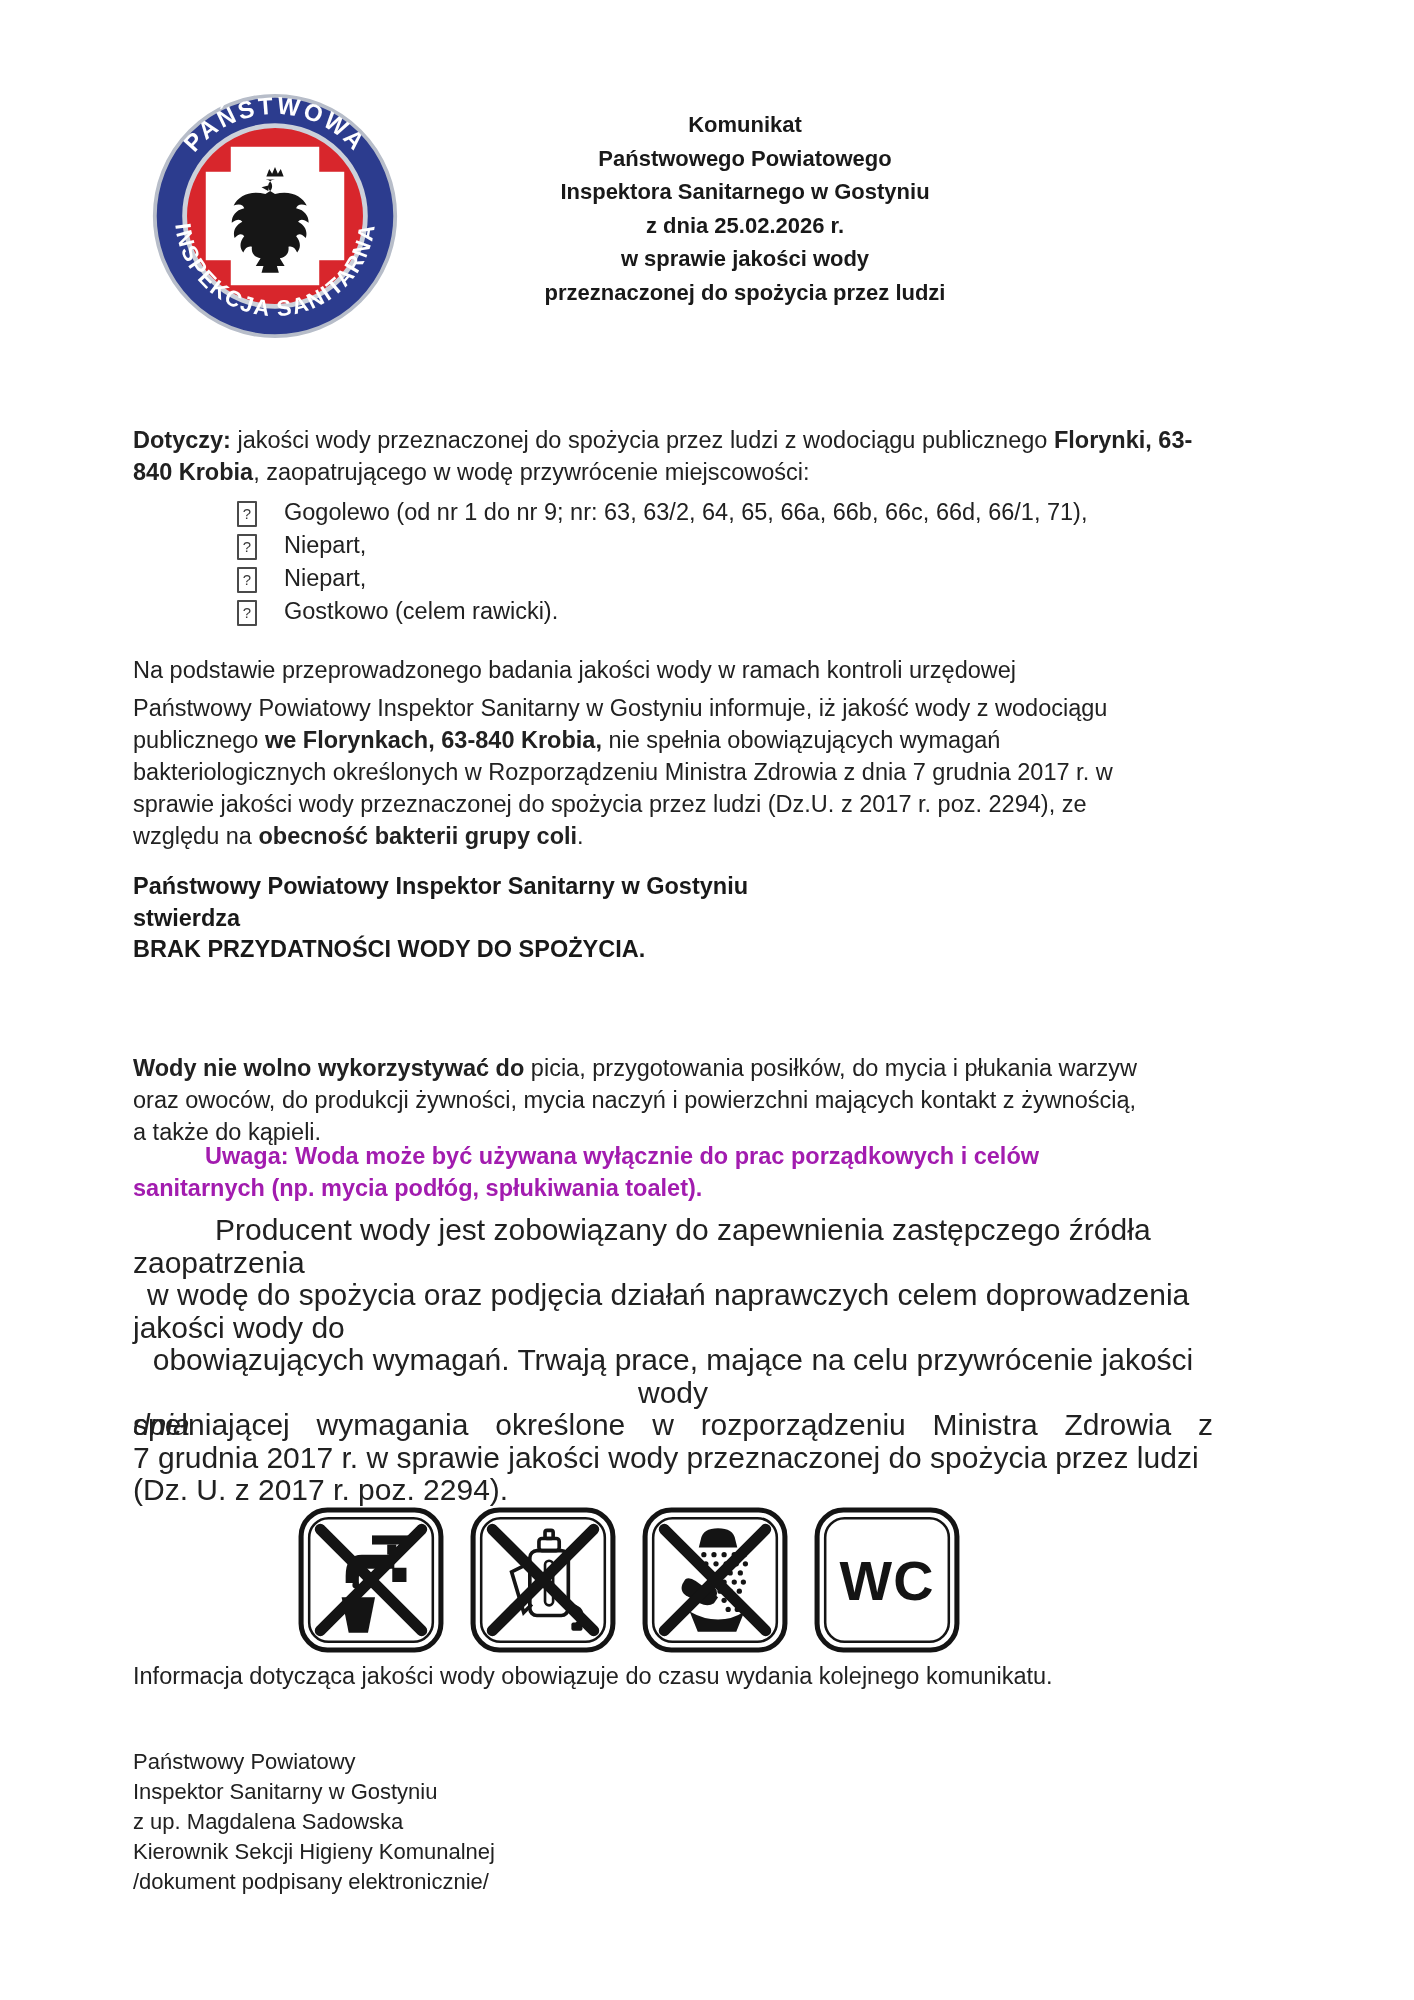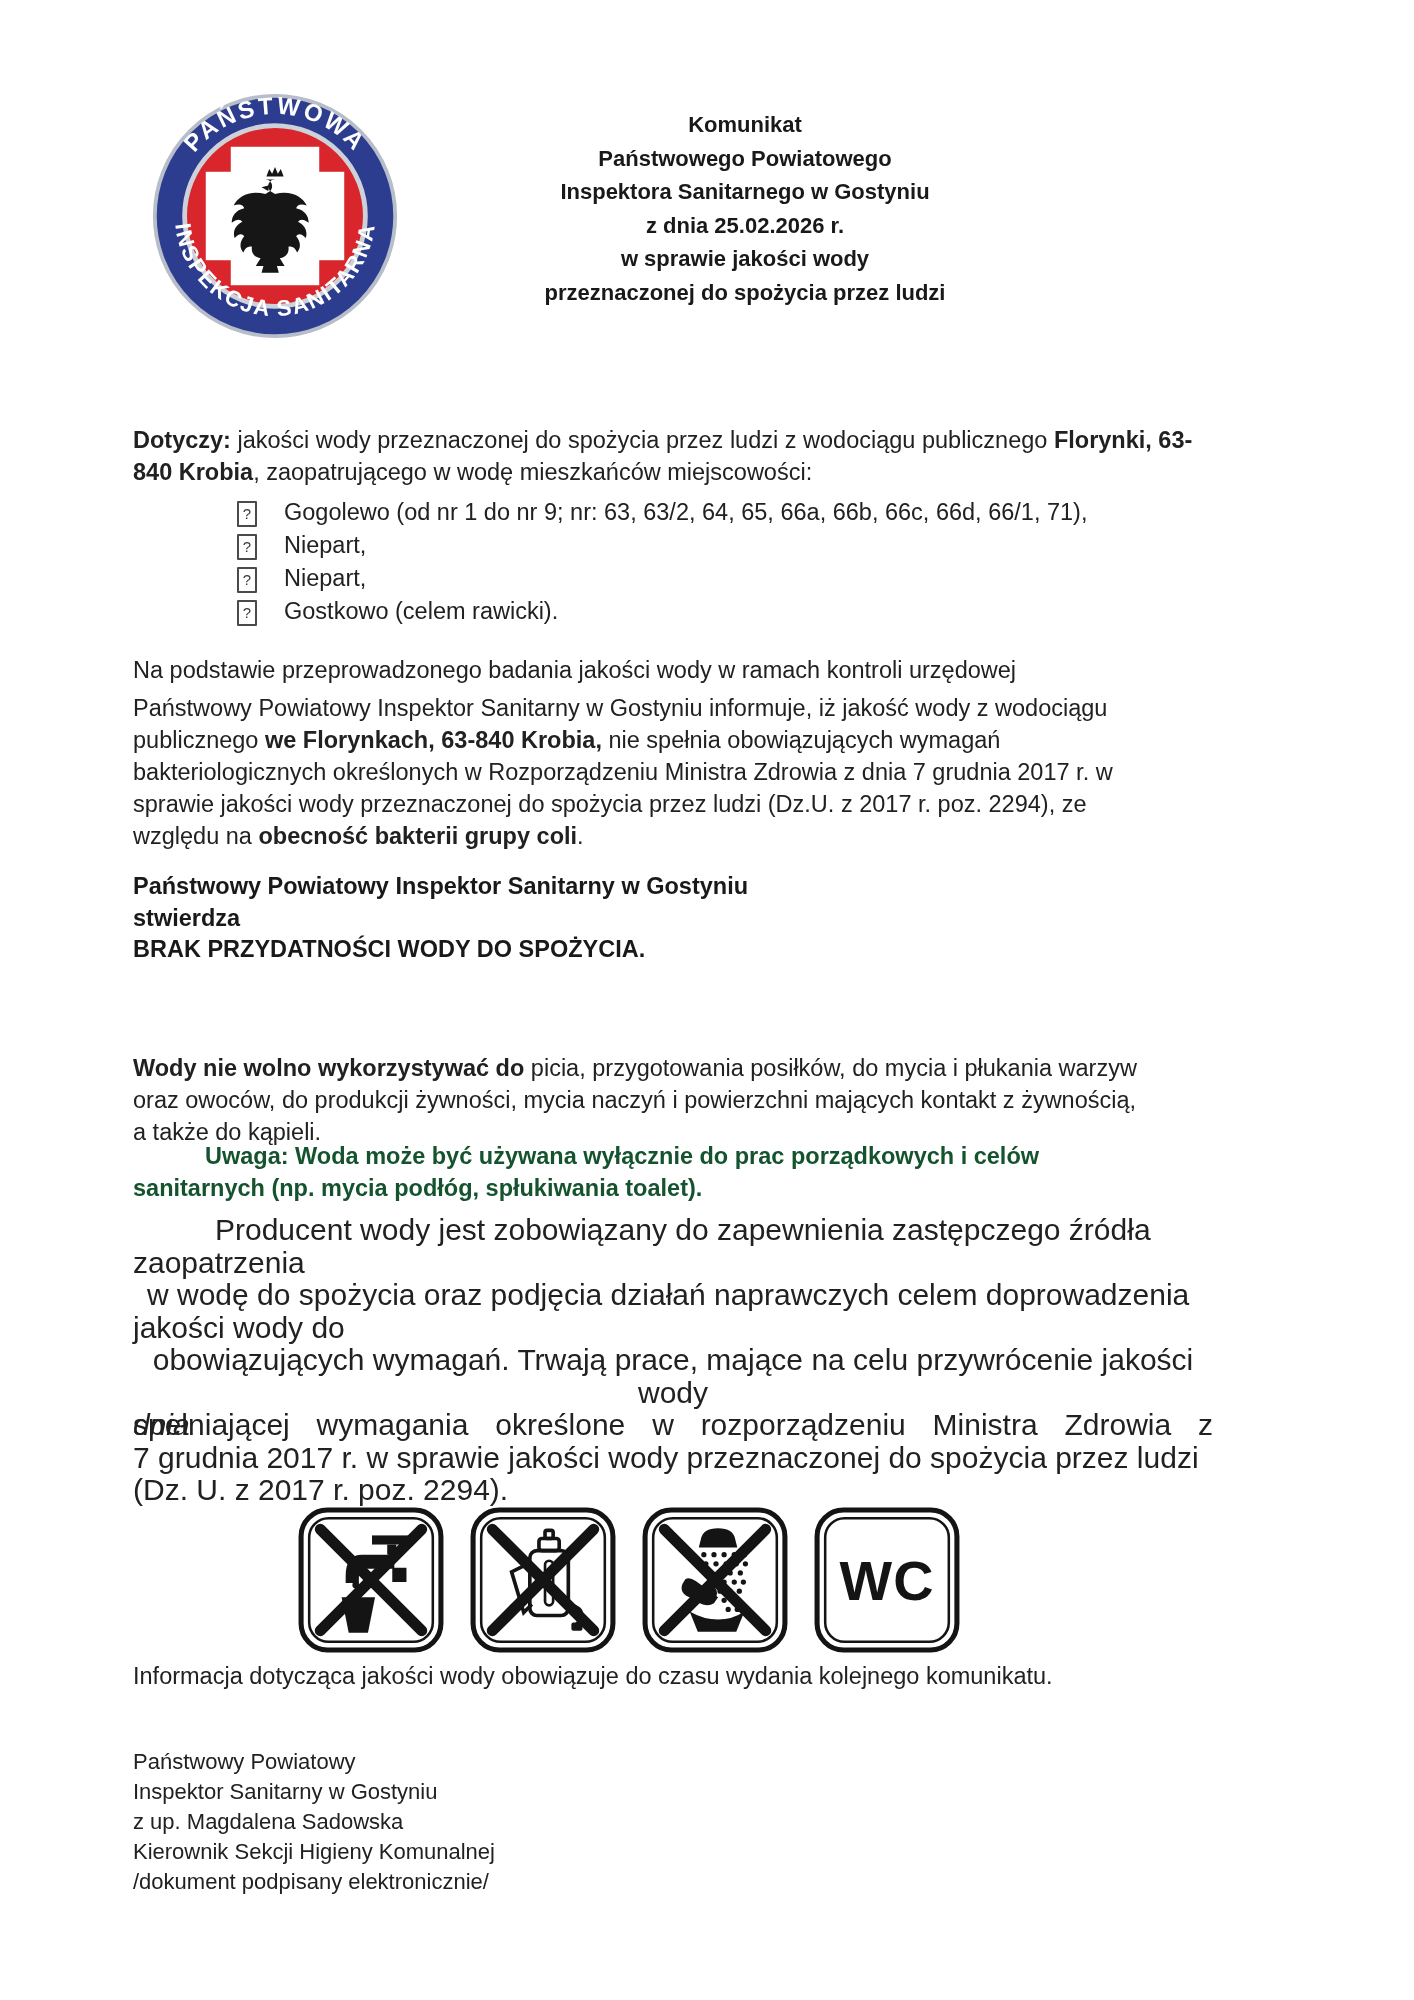--- a/index.html
+++ b/index.html
@@ -21,21 +21,21 @@
   .loc-item{display:flex;align-items:flex-start;line-height:33px;}
   .tofu{
     display:inline-block;flex:0 0 auto;border:2px solid #4a4a4a;color:#3a3a3a;
     width:16px;height:22px;font-size:15px;line-height:21px;text-align:center;
     margin:5px 27px 0 0;border-radius:1px;
   }
   #p-na{top:654px;width:1110px;}
   #p-main{top:692px;width:1015px;}
   #statement{position:absolute;top:871px;left:133px;width:1210px;text-align:left;font-weight:700;font-size:23.5px;line-height:31.5px;color:#191919;}
   #p-wody{top:1020px;width:1010px;margin-top:32px;}
-  #p-uwaga{top:1140px;width:995px;font-weight:700;text-indent:72px;color:#14532d;}
+  #p-uwaga{top:1140px;width:995px;font-weight:700;text-indent:72px;color:#a21caf;}
   #p-producent{position:absolute;top:1214px;left:133px;width:1080px;font-size:30px;line-height:32.5px;color:#212121;}
   .prod-1{text-indent:82px;}
   .prod-2{text-indent:14px;}
   .prod-3{text-align:center;}
   .prod-4{text-align:justify;text-align-last:justify;}
   .ov{position:relative;display:inline-block;}
   .ov-b{position:absolute;left:0;top:0;font-style:italic;}
   
   #icons{position:absolute;top:1504px;left:295px;display:flex;gap:20px;}
   .icon-box{width:152px;height:152px;}
@@ -88,21 +88,21 @@
     <div class="title-block">
         <div class="title-line">Komunikat</div>
         <div class="title-line">Państwowego Powiatowego</div>
         <div class="title-line">Inspektora Sanitarnego w Gostyniu</div>
         <div class="title-line">z dnia 25.02.2026 r.</div>
         <div class="title-line">w sprawie jakości wody</div>
         <div class="title-line">przeznaczonej do spożycia przez ludzi</div>
       </div>
   </div>
 
-  <div class="para" id="dotyczy"><span class="b">Dotyczy:</span><span> jakości wody przeznaczonej do spożycia przez ludzi z wodociągu publicznego </span><span class="b">Florynki, 63-840 Krobia</span><span>, zaopatrującego w wodę mieszkańców miejscowości:</span></div>
+  <div class="para" id="dotyczy"><span class="b">Dotyczy:</span><span> jakości wody przeznaczonej do spożycia przez ludzi z wodociągu publicznego </span><span class="b">Florynki, 63-840 Krobia</span><span>, zaopatrującego w wodę przywrócenie miejscowości:</span></div>
 
   <div id="list">
       <div class="loc-item">
         <span class="tofu">?</span>
         <span>Gogolewo (od nr 1 do nr 9; nr: 63, 63/2, 64, 65, 66a, 66b, 66c, 66d, 66/1, 71),</span>
       </div>
       <div class="loc-item">
         <span class="tofu">?</span>
         <span>Niepart,</span>
       </div>

